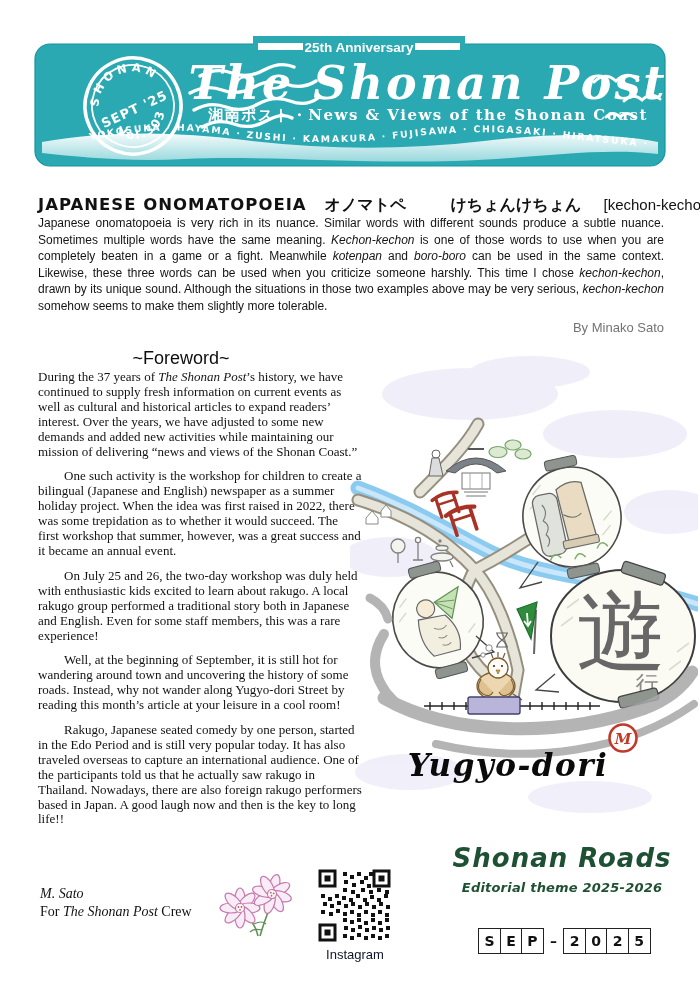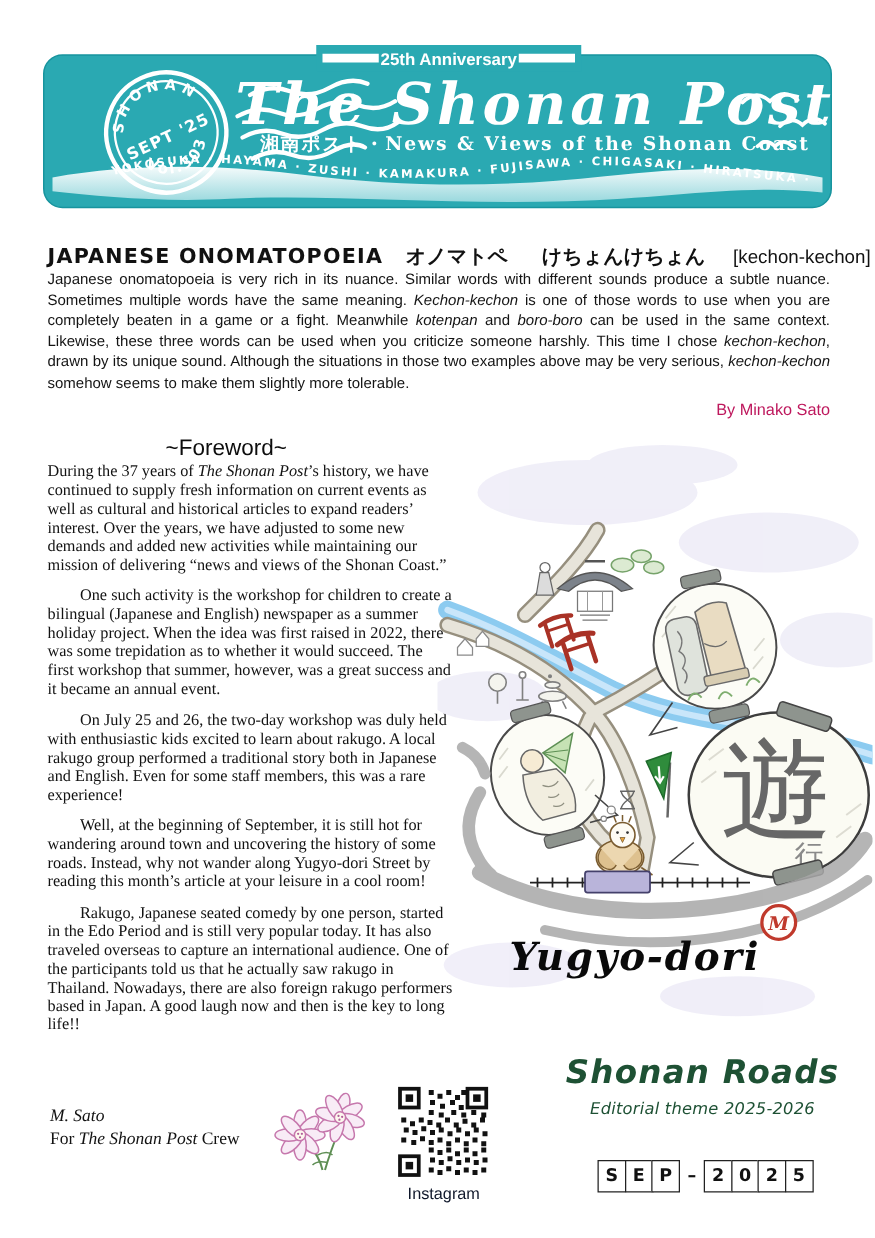--- a/index.html
+++ b/index.html
@@ -5,28 +5,28 @@
   html,body { margin:0; padding:0; background:#fff; }
   .page { position:relative; width:700px; height:990px; background:#ffffff; overflow:hidden;
           font-family:"Liberation Sans",sans-serif; color:#111; }
   svg { display:block; }
 
   .banner-svg { position:absolute; left:34px; top:36px; }
 
   .headline { position:absolute; left:38px; top:195px; display:flex; align-items:baseline; white-space:nowrap; }
   .hl-en   { font-family:"DejaVu Sans",sans-serif; font-weight:bold; font-size:16.5px; letter-spacing:1px; }
   .hl-kana { font-family:"DejaVu Sans",sans-serif; font-weight:bold; font-size:16px; margin-left:18px; }
-  .hl-hira { font-family:"DejaVu Sans",sans-serif; font-weight:bold; font-size:16px; margin-left:27px; }
+  .hl-hira { font-family:"DejaVu Sans",sans-serif; font-weight:bold; font-size:16px; margin-left:44px; }
   .hl-romaji { font-size:15px; margin-left:22px; }
 
   .intro { position:absolute; left:38px; top:215px; width:626px; margin:0;
            font-size:12px; line-height:16.6px; text-align:justify; color:#141414; }
   .intro em { font-style:italic; }
 
-  .byline { position:absolute; left:38px; top:320px; width:626px; text-align:right; font-size:13px; color:#be185d; }
+  .byline { position:absolute; left:38px; top:320px; width:626px; text-align:right; font-size:13px; color:#737373; }
 
   .foreword-heading { position:absolute; left:38px; top:348px; width:286px; margin:0;
            text-align:center; font-size:18px; font-weight:normal; color:#0d0d0d;
            font-family:"Liberation Sans",sans-serif; }
 
   .left-col { position:absolute; left:38px; top:370px; width:324px;
            font-family:"Liberation Serif",serif; font-size:13px; line-height:14.9px; color:#121212; }
   .left-col p { margin:0 0 10px 0; }
   .left-col p.ind { text-indent:26px; }
   .left-col em { font-style:italic; }
@@ -39,21 +39,21 @@
   .flowers-svg { position:absolute; left:212px; top:874px; }
   .qr-svg { position:absolute; left:317px; top:868px; }
   .insta-label { position:absolute; left:312px; top:947px; width:86px; text-align:center;
            font-size:13px; color:#0f172a; }
 
   .illu-svg { position:absolute; left:350px; top:352px; }
 
   .theme-block { position:absolute; left:426px; top:843px; width:272px; text-align:center; color:#1e5134; }
   .theme-title { font-family:"DejaVu Sans",sans-serif; font-style:italic; font-weight:bold;
            font-size:26px; letter-spacing:1px; }
-  .theme-sub { font-family:"DejaVu Sans",sans-serif; font-style:italic; font-weight:normal;
+  .theme-sub { font-family:"DejaVu Sans",sans-serif; font-style:italic; font-weight:bold;
            font-size:13px; margin-top:7px; letter-spacing:0.2px; }
 
   .date-row { position:absolute; left:478px; top:928px; display:flex; align-items:center;
            font-family:"DejaVu Sans",sans-serif; font-weight:bold; font-size:14px; color:#111; }
   .date-group { display:flex; }
   .date-cell { width:23px; height:26px; border:1.5px solid #222; background:#fff;
            display:flex; align-items:center; justify-content:center; box-sizing:border-box; }
   .date-cell + .date-cell { margin-left:-1.5px; }
   .date-dash { margin:0 6px; }
 </style>

